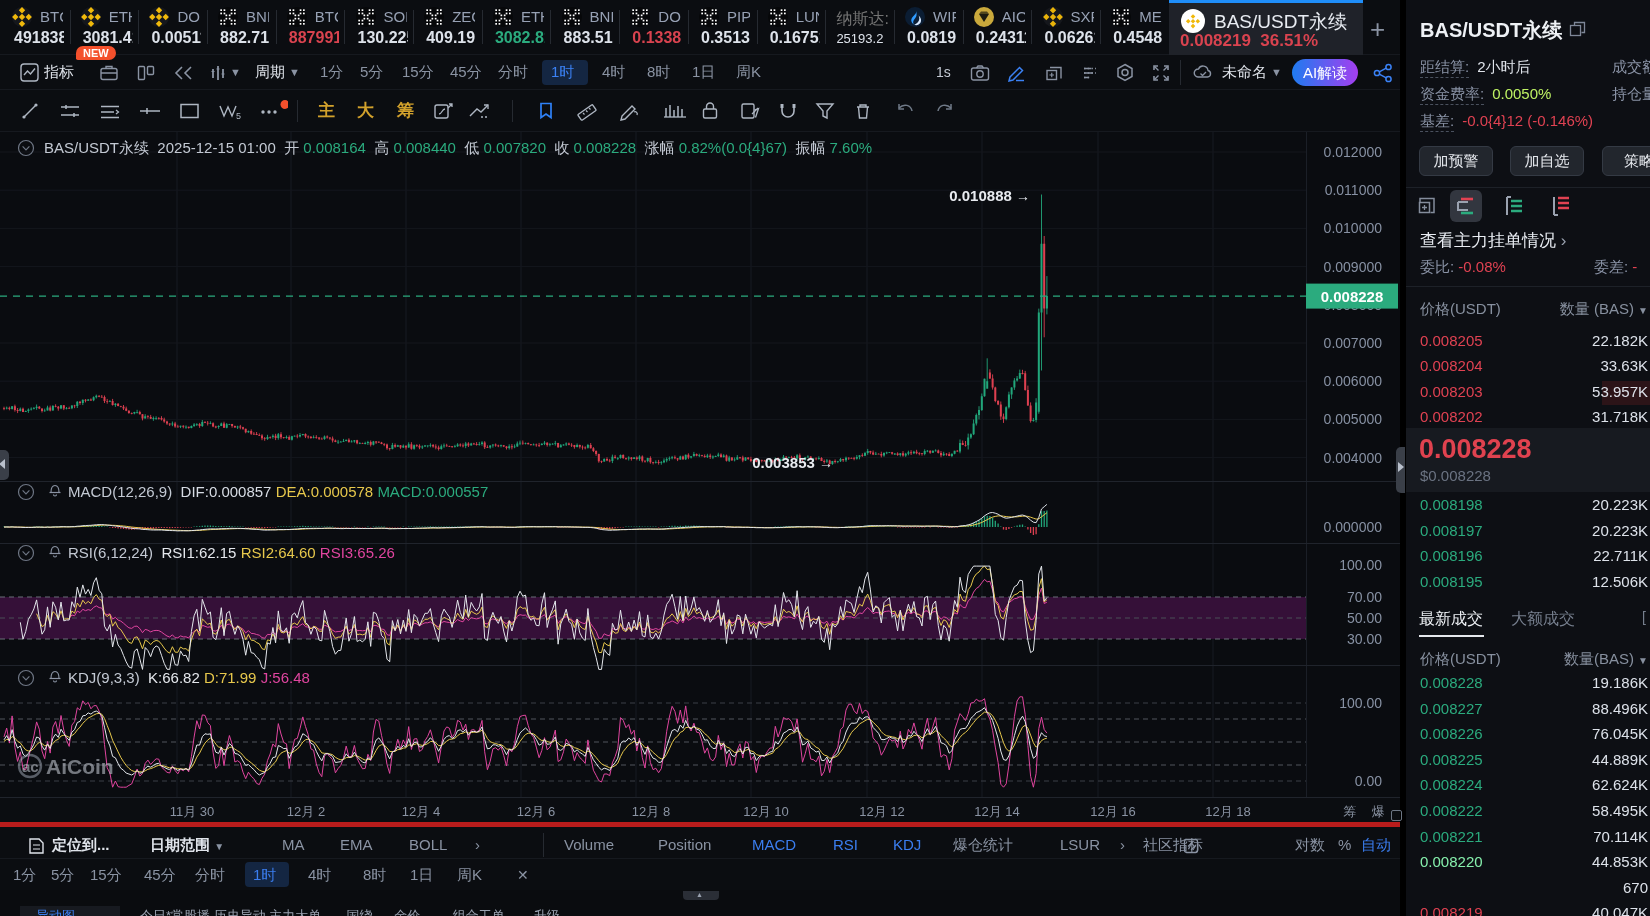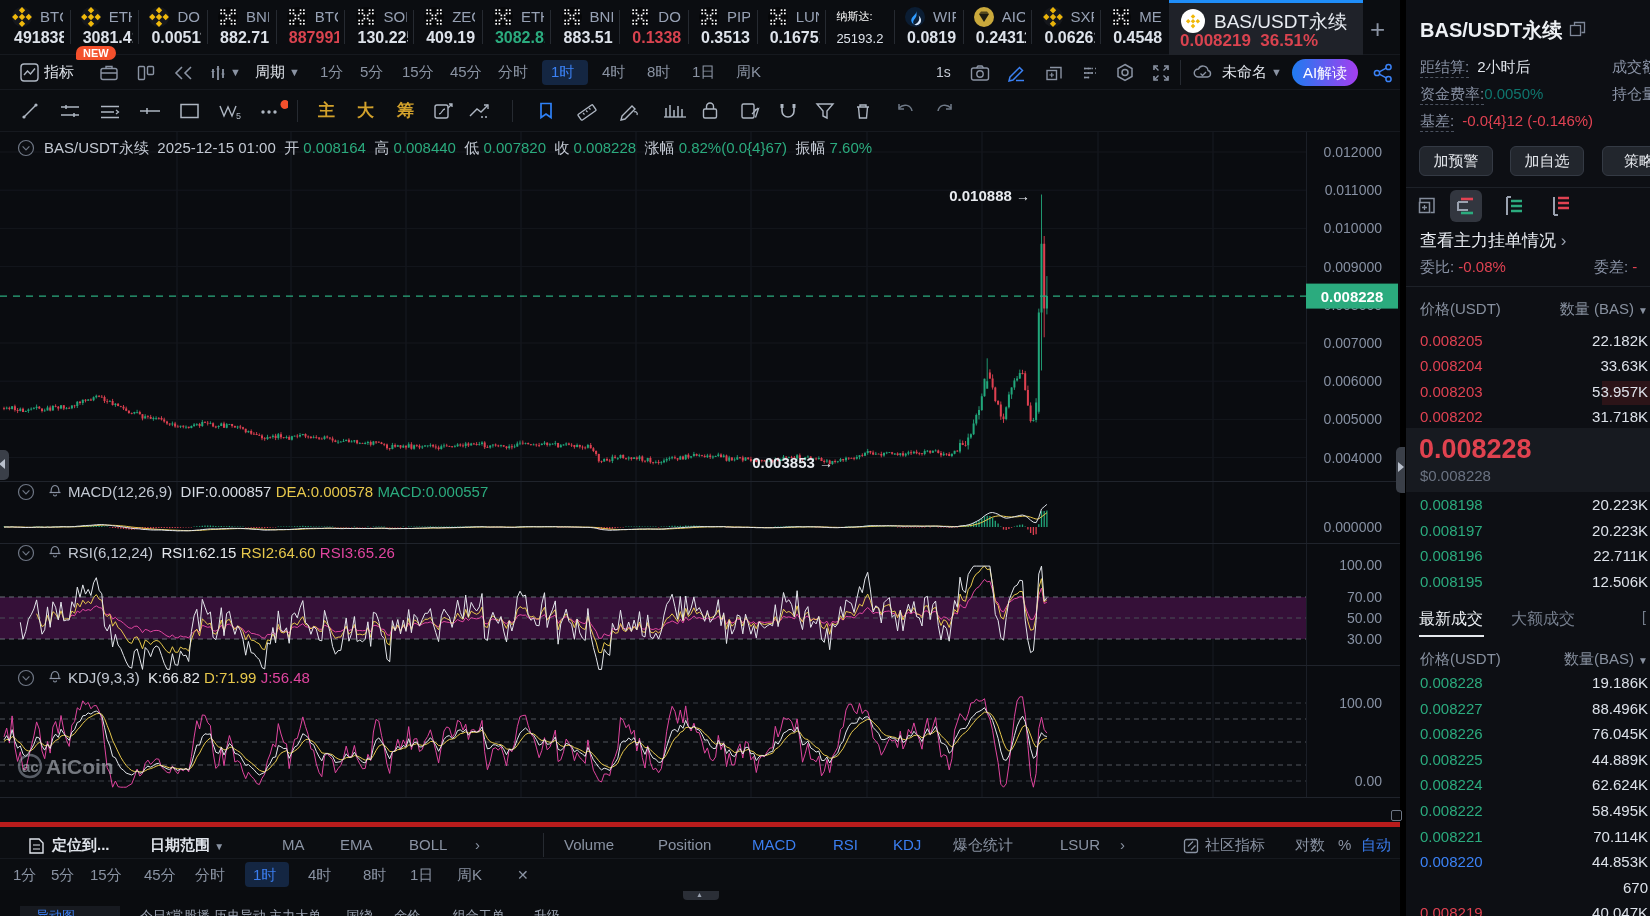--- a/index.html
+++ b/index.html
@@ -1,20 +1,20 @@
 <!DOCTYPE html>
 <html><head><meta charset="utf-8">
 <style>
 *{margin:0;padding:0;box-sizing:border-box}
 html,body{width:1650px;height:916px;overflow:hidden;background:#0a0c10;font-family:"Liberation Sans",sans-serif;-webkit-font-smoothing:antialiased}
 #app{position:relative;width:1650px;height:916px;background:#0a0c10}
 .titem{position:absolute;top:7px;height:44px}
 .tsym{position:absolute;left:28px;top:1px;font-size:15px;color:#97a1b4;white-space:nowrap;width:23px;overflow:hidden}
 .tprc{position:absolute;left:2px;top:22px;font-size:16px;font-weight:bold;white-space:nowrap;width:50px;overflow:hidden}
-.nsym{position:absolute;left:0;top:2px;font-size:11px;color:#ffffff;white-space:nowrap}
+.nsym{position:absolute;left:0;top:2px;font-size:16px;color:#737373;white-space:nowrap}
 .nprc{position:absolute;left:0;top:24px;font-size:13px;color:#dde2ea;white-space:nowrap}
 .tsep{position:absolute;top:10px;width:1px;height:34px;background:#262a31}
 .tb2{position:absolute;top:0;height:100%;display:flex;align-items:center;font-size:15px;color:#8a93a3;white-space:nowrap}
 .ax{font-size:14px;fill:#8791a3}
 .lg{font-size:15px}
 .ann{font-size:15px;fill:#e8ebf0;font-weight:bold}
 .dlabel{position:absolute;top:5px;width:80px;text-align:center;font-size:13px;color:#8a93a3}
 .rbtn{position:absolute;height:30px;background:#22262d;border:1px solid #343a44;border-radius:6px;color:#e6e9ee;font-size:15px;text-align:center;line-height:28px}
 .rdiv{position:absolute;left:0;width:244px;height:1px;background:#1d2128}
 .obp{position:absolute;left:14px;font-size:15px}
@@ -656,20 +656,33 @@
           <circle cx="30" cy="766" r="11" fill="none" stroke="#9aa2af" stroke-width="2.4"></circle>
           <text x="22" y="772" font-size="15" font-weight="bold" fill="#cdd3dc">ac</text>
           <text x="46" y="774" font-size="21" font-weight="bold" fill="#cdd3dc">AiCoin</text>
         </g>
       </svg>
     </div>
 
 <div style="position:absolute;left:0;top:450px;width:9px;height:30px;background:#3a3f48;border-radius:0 5px 5px 0"></div>
 <div style="position:absolute;left:-1px;top:459px;width:0;height:0;border-top:5px solid transparent;border-bottom:5px solid transparent;border-right:6px solid #b9c0cc"></div>
 
+<div style="position:absolute;left:0;top:798px;width:1400px;height:24px;background:#0b0d11">
+      <div class="dlabel" style="left:152px">11月 30</div>
+      <div class="dlabel" style="left:266px">12月 2</div>
+      <div class="dlabel" style="left:381px">12月 4</div>
+      <div class="dlabel" style="left:496px">12月 6</div>
+      <div class="dlabel" style="left:611px">12月 8</div>
+      <div class="dlabel" style="left:726px">12月 10</div>
+      <div class="dlabel" style="left:842px">12月 12</div>
+      <div class="dlabel" style="left:957px">12月 14</div>
+      <div class="dlabel" style="left:1073px">12月 16</div>
+      <div class="dlabel" style="left:1188px">12月 18</div>
+      <div class="dlabel" style="left:1332px;width:70px;letter-spacing:6px">筹 爆</div>
+    </div>
 
 <div style="position:absolute;left:0;top:822px;width:1406px;height:36px;background:#0b0d11;border-top:5px solid #b91c1c">
 <svg width="20" height="20" style="position:absolute;left:26px;top:9px">
         <path d="M4 3h9l4 4v10H4z" fill="none" stroke="#dfe3ea" stroke-width="1.4"></path>
         <path d="M7 9h7M7 13h7" stroke="#dfe3ea" stroke-width="1.2"></path>
       </svg>
 <div class="wtxt" style="position:absolute;left:52px;top:9px">定位到...</div>
 <div class="wtxt" style="position:absolute;left:150px;top:9px">日期范围 <span style="font-size:10px;color:#8a93a3">▼</span></div>
 <div class="gtxt" style="position:absolute;left:282px;top:9px">MA</div>
 <div class="gtxt" style="position:absolute;left:340px;top:9px">EMA</div>
@@ -681,21 +694,21 @@
 <div class="btxt" style="position:absolute;left:752px;top:9px">MACD</div>
 <div class="btxt" style="position:absolute;left:833px;top:9px">RSI</div>
 <div class="btxt" style="position:absolute;left:893px;top:9px">KDJ</div>
 <div class="gtxt" style="position:absolute;left:953px;top:9px">爆仓统计</div>
 <div class="gtxt" style="position:absolute;left:1060px;top:9px">LSUR</div>
 <div class="gtxt" style="position:absolute;left:1120px;top:9px">›</div>
 <svg width="17" height="17" style="position:absolute;left:1183px;top:11px">
         <rect x="1.5" y="1.5" width="13" height="13" rx="2" fill="none" stroke="#8a93a3" stroke-width="1.3"></rect>
         <path d="M5 8.5l5-5M8 12l4.5-4.5" stroke="#8a93a3" stroke-width="1.2"></path>
       </svg>
-<div class="gtxt" style="position:absolute;left:1205px;top:9px">社区指标</div>
+<div class="gtxt" style="position:absolute;left:1143px;top:9px">社区指标</div>
 <div class="gtxt" style="position:absolute;left:1295px;top:9px">对数</div>
 <div class="gtxt" style="position:absolute;left:1338px;top:9px">%</div>
 <div class="btxt" style="position:absolute;left:1361px;top:9px">自动</div>
 </div>
 
 <div style="position:absolute;left:0;top:858px;width:1406px;height:32px;background:#0b0d11;border-top:1px solid #16191f">
 <div class="gtxt" style="position:absolute;left:13px;top:7px">1分</div>
 <div class="gtxt" style="position:absolute;left:51px;top:7px">5分</div>
 <div class="gtxt" style="position:absolute;left:90px;top:7px">15分</div>
 <div class="gtxt" style="position:absolute;left:144px;top:7px">45分</div>
@@ -720,21 +733,21 @@
 <div style="position:absolute;left:1400px;top:0;width:6px;height:916px;background:#000"></div>
 <div style="position:absolute;left:1406px;top:0;width:244px;height:916px;background:#0d0f14;overflow:hidden">
       <div style="position:absolute;left:14px;top:17px;font-size:20px;font-weight:bold;color:#eef1f5">BAS/USDT永续</div>
       <svg width="18" height="18" style="position:absolute;left:163px;top:21px">
         <rect x="1.5" y="4.5" width="10" height="10" fill="none" stroke="#7e8798" stroke-width="1.3"></rect>
         <path d="M5.5 4.5v-3h10v10h-3" fill="none" stroke="#7e8798" stroke-width="1.3"></path>
       </svg>
       <div style="position:absolute;left:0;top:0;width:244px;font-size:15px">
         <div style="position:absolute;left:14px;top:58px;color:#8a93a6"><span style="border-bottom:1px dashed #4a515e;padding-bottom:2px">距结算:</span><span style="color:#dfe3ea;margin-left:8px">2小时后</span></div>
         <div style="position:absolute;left:206px;top:58px;color:#8a93a6;white-space:nowrap">成交额</div>
-        <div style="position:absolute;left:14px;top:85px;color:#8a93a6"><span style="border-bottom:1px dashed #4a515e;padding-bottom:2px">资金费率:</span><span style="color:#0f766e;">0.0050%</span></div>
+        <div style="position:absolute;left:14px;top:85px;color:#8a93a6"><span style="border-bottom:1px dashed #4a515e;padding-bottom:2px">资金费率:</span><span style="color:#bef264;margin-left:8px">0.0050%</span></div>
         <div style="position:absolute;left:206px;top:85px;color:#8a93a6;white-space:nowrap">持仓量</div>
         <div style="position:absolute;left:14px;top:112px;color:#8a93a6"><span style="border-bottom:1px dashed #4a515e;padding-bottom:2px">基差:</span><span style="color:#e04252;margin-left:8px">-0.0{4}12 (-0.146%)</span></div>
       </div>
       <div class="rbtn" style="left:13px;top:146px;width:74px">加预警</div>
       <div class="rbtn" style="left:104px;top:146px;width:74px">加自选</div>
       <div class="rbtn" style="left:196px;top:146px;width:74px">策略</div>
       <div class="rdiv" style="top:187px"></div>
       <svg width="26" height="26" style="position:absolute;left:9px;top:194px">
         <path d="M5 8v-3.5h14v14h-3.5" fill="none" stroke="#848d9c" stroke-width="1.5"></path>
         <rect x="4.5" y="8.5" width="10" height="10" fill="none" stroke="#848d9c" stroke-width="1.5"></rect>
@@ -793,21 +806,21 @@
       <div class="obp" style="top:725.2px;color:#2bab7e">0.008226</div>
       <div class="obq" style="top:725.2px">76.045K</div>
       <div class="obp" style="top:750.8000000000001px;color:#2bab7e">0.008225</div>
       <div class="obq" style="top:750.8000000000001px">44.889K</div>
       <div class="obp" style="top:776.4000000000001px;color:#2bab7e">0.008224</div>
       <div class="obq" style="top:776.4000000000001px">62.624K</div>
       <div class="obp" style="top:802.0000000000001px;color:#2bab7e">0.008222</div>
       <div class="obq" style="top:802.0000000000001px">58.495K</div>
       <div class="obp" style="top:827.6000000000001px;color:#2bab7e">0.008221</div>
       <div class="obq" style="top:827.6000000000001px">70.114K</div>
-      <div class="obp" style="top:853.2000000000002px;color:#3b82f6">0.008220</div>
+      <div class="obp" style="top:853.2000000000002px;color:#86efac">0.008220</div>
       <div class="obq" style="top:853.2000000000002px">44.853K</div>
       <div class="obp" style="top:927px;color:#e04252">0.008218</div>
       <div class="obq" style="top:878.8000000000002px">670</div>
       <div class="obp" style="top:904.4000000000002px;color:#e04252">0.008219</div>
       <div class="obq" style="top:904.4000000000002px">40.047K</div>
     </div>
 <div style="position:absolute;left:1396px;top:447px;width:9px;height:46px;background:#3a3f48;border-radius:5px 0 0 5px;z-index:5"></div>
 <div style="position:absolute;left:1398px;top:462px;width:0;height:0;border-top:5px solid transparent;border-bottom:5px solid transparent;border-left:6px solid #b9c0cc;z-index:6"></div>
 <div style="position:absolute;left:1391px;top:810px;width:11px;height:11px;border:1.5px solid #6d7684;border-radius:2px;z-index:6"></div>
 

